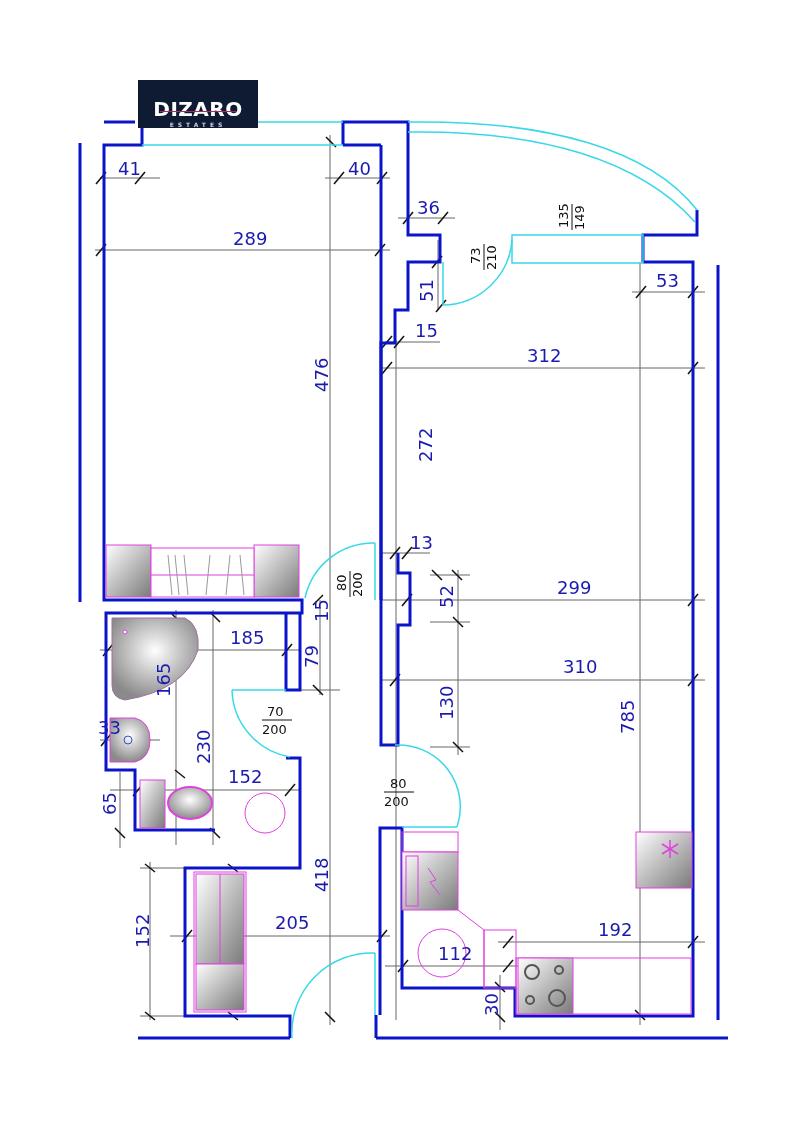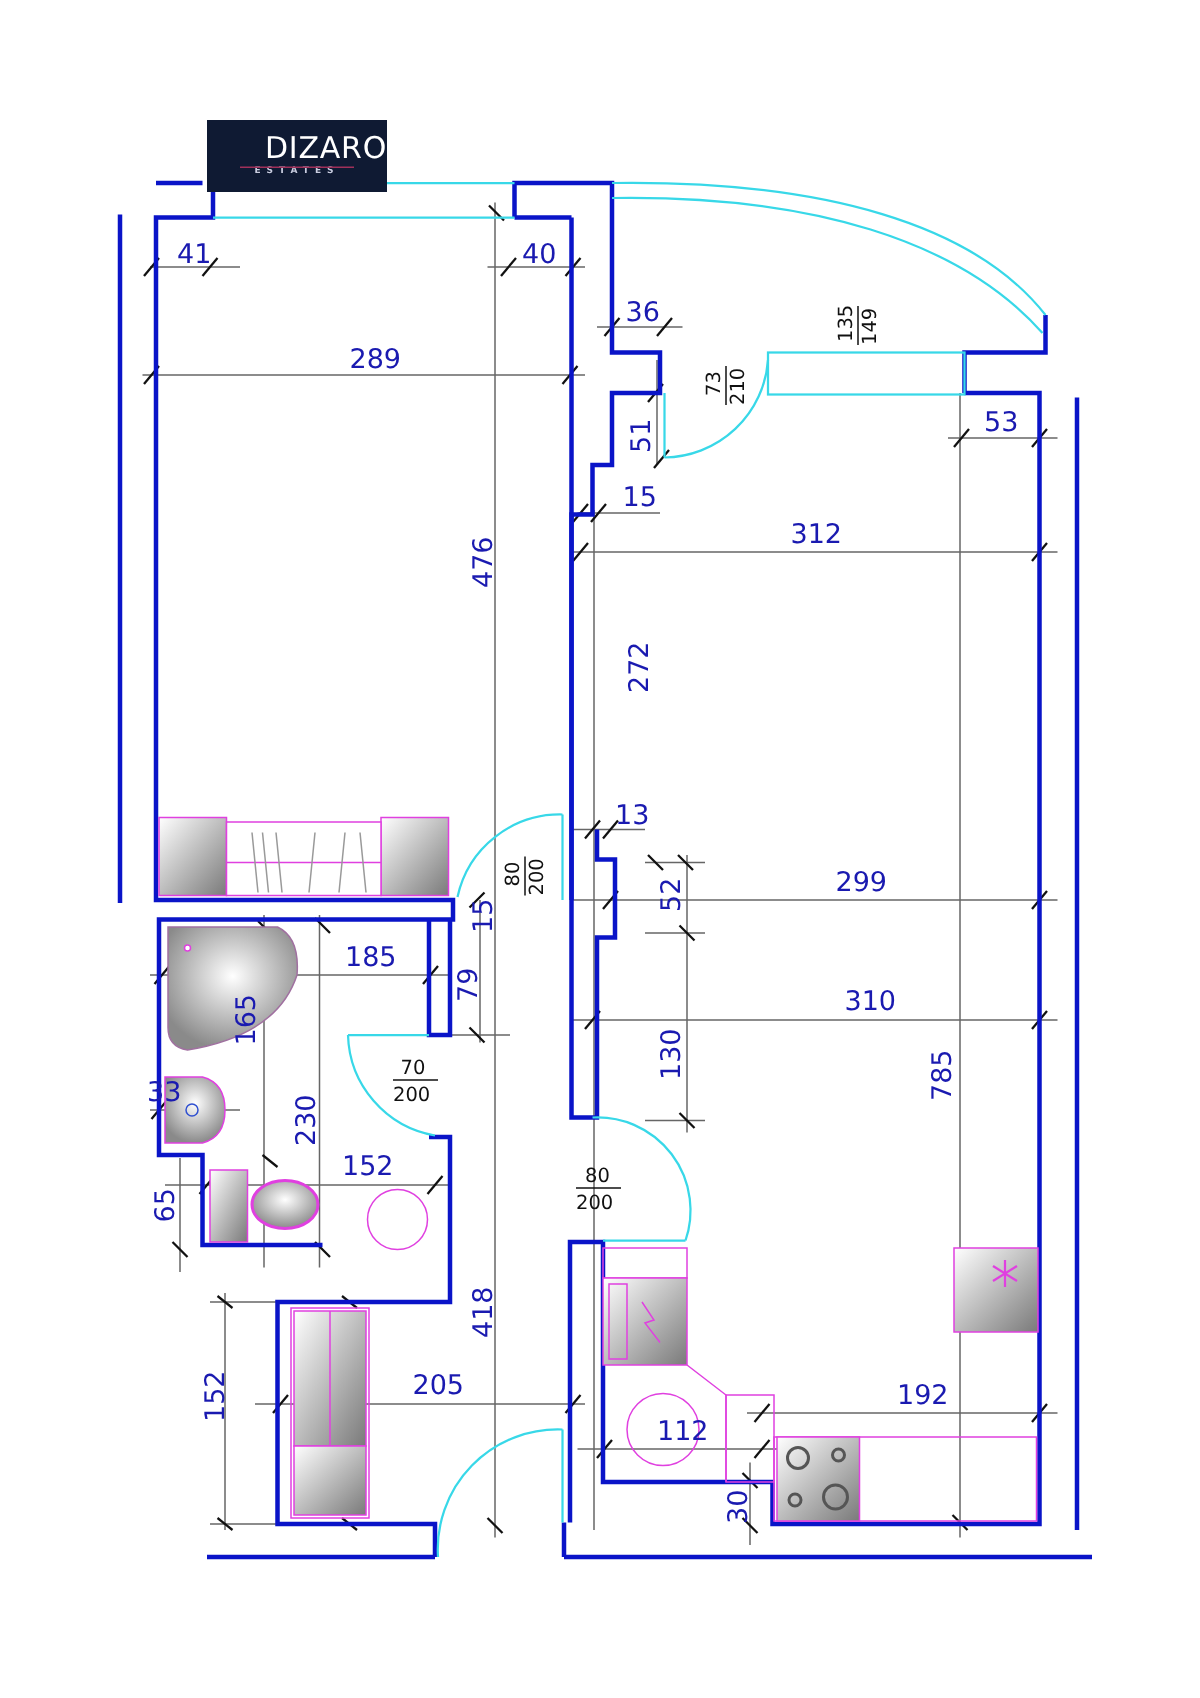--- a/index.html
+++ b/index.html
@@ -1,19 +1,19 @@
 <!DOCTYPE html>
 <html><head>
 <meta charset="utf-8">
 <style>
   html,body{margin:0;padding:0;background:#ffffff;}
   body{width:800px;height:1132px;position:relative;overflow:hidden;font-family:"DejaVu Sans",sans-serif;}
   #plan{position:absolute;left:0;top:0;}
   .logo{position:absolute;left:138px;top:80px;width:120px;height:48px;background:#0f1a33;color:#fff;text-align:center;}
-  .logo .brand{font-family:"DejaVu Sans",sans-serif;font-weight:normal;font-size:20px;letter-spacing:0.5px;margin-top:7px;line-height:22px;text-align:right;}
+  .logo .brand{font-family:"DejaVu Sans",sans-serif;font-weight:bold;font-size:20px;letter-spacing:0.5px;margin-top:18px;line-height:22px;}
   .logo .sub{font-family:"DejaVu Sans",sans-serif;font-weight:bold;font-size:6px;letter-spacing:4px;color:#c9cde0;line-height:10px;}
   .logo .bar{position:absolute;left:22px;right:22px;top:31px;height:1px;background:#a0305a;}
   .dim{font-family:"DejaVu Sans",sans-serif;font-size:18px;fill:#1a1ab0;}
   .frac{font-family:"DejaVu Sans",sans-serif;font-size:13px;fill:#111;}
 </style>
 </head>
 <body>
 
 <svg id="plan" width="800" height="1132" viewBox="0 0 800 1132">
   <defs>

